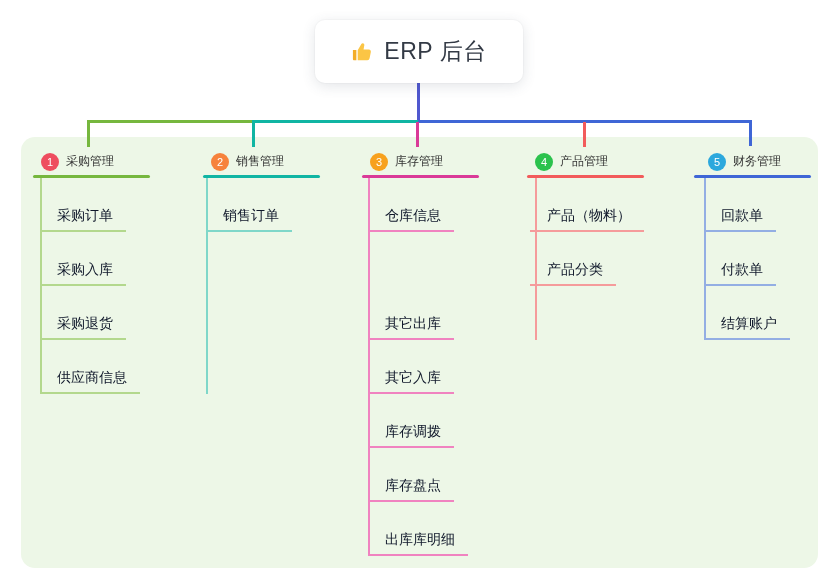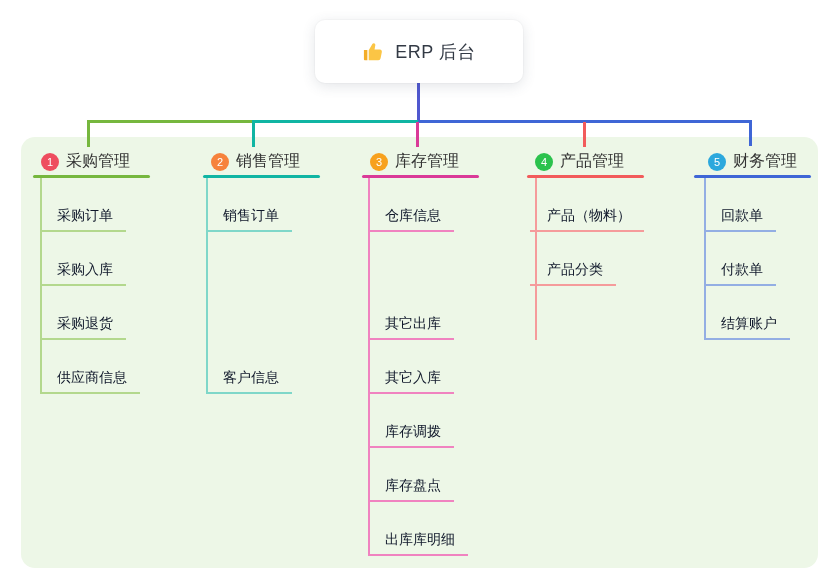--- a/index.html
+++ b/index.html
@@ -11,35 +11,35 @@
   .panel{
     position:absolute; left:21px; top:137px; width:797px; height:431px;
     background:var(--panel,#edf7e7); border-radius:14px;
   }
   
   .root-node{
     position:absolute; left:315px; top:20px; width:208px; height:63px;
     background:#ffffff; border-radius:10px;
     box-shadow:0 3px 14px rgba(60,70,90,.14), 0 0 0 1px rgba(0,0,0,.02);
     display:flex; align-items:center; justify-content:center; gap:10px;
-    font-size:18px; color:#333a45; letter-spacing:.5px;
+    font-size:23px; color:#333a45; letter-spacing:.5px;
   }
   .thumb{display:flex;align-items:center;}
   
   .line{position:absolute; background:#888;}
   
   .branch{position:absolute; top:0; width:150px; height:588px; pointer-events:none;}
   .branch *{pointer-events:auto;}
   .btitle{position:absolute; top:150px; left:0; width:117px;}
   .btitle-row{display:flex; align-items:center; height:23px; padding-left:8px;}
   .badge{
     width:18px; height:18px; border-radius:50%; background:var(--badge,#999);
     color:#fff; font-size:11px; line-height:18px; text-align:center; flex:0 0 18px;
   }
-  .blabel{margin-left:7px; font-size:16px; color:#333333; white-space:nowrap;}
+  .blabel{margin-left:7px; font-size:12px; color:#333333; white-space:nowrap;}
   .bunderline{height:3px; margin-top:2px; background:var(--line,#999); border-radius:2px;}
   .vline{position:absolute; top:178px; width:2px; background:var(--cline,#ccc);}
   .child{
     position:absolute; font-size:14px; line-height:18px; color:#0f172a;
     padding:0 13px 6px 17px; border-bottom:2px solid var(--cline,#ccc);
     white-space:nowrap;
   }
   .c0{top:206px}.c1{top:260px}.c2{top:314px}.c3{top:368px}
   .c4{top:422px}.c5{top:476px}.c6{top:530px}
   .b1{left:33px}  .b1 .vline{left:7px;height:216px}  .b1 .child{left:7px}
@@ -94,21 +94,20 @@
   <div class="branch b2" style="--badge: #f6823c; --line: #10b5a3; --cline: #7fd7c9;">
     <div class="btitle">
       <div class="btitle-row">
         <span class="badge">2</span>
         <span class="blabel">销售管理</span>
       </div>
       <div class="bunderline"></div>
     </div>
     <div class="vline"></div>
     <div class="child c0">销售订单</div>
-    <div class="child c3">客户信息</div>
   </div>
 
   <div class="branch b3" style="--badge: #f7a11e; --line: #da3a98; --cline: #f083c0;">
     <div class="btitle">
       <div class="btitle-row">
         <span class="badge">3</span>
         <span class="blabel">库存管理</span>
       </div>
       <div class="bunderline"></div>
     </div>

